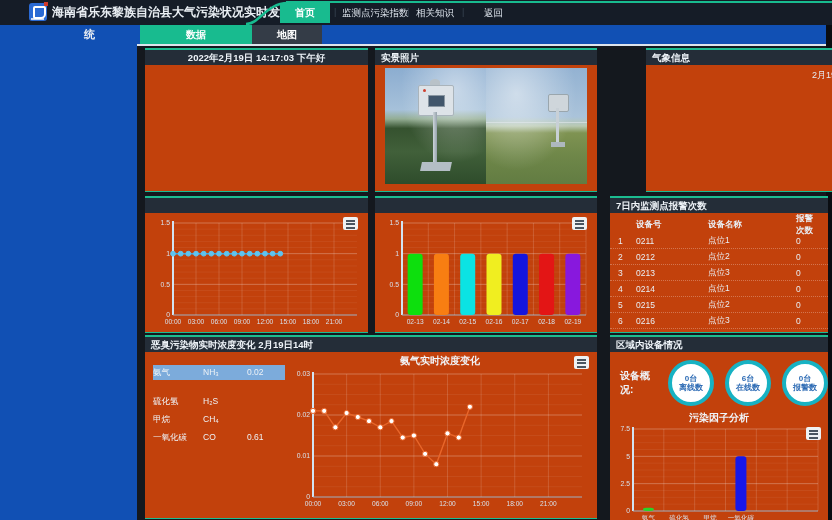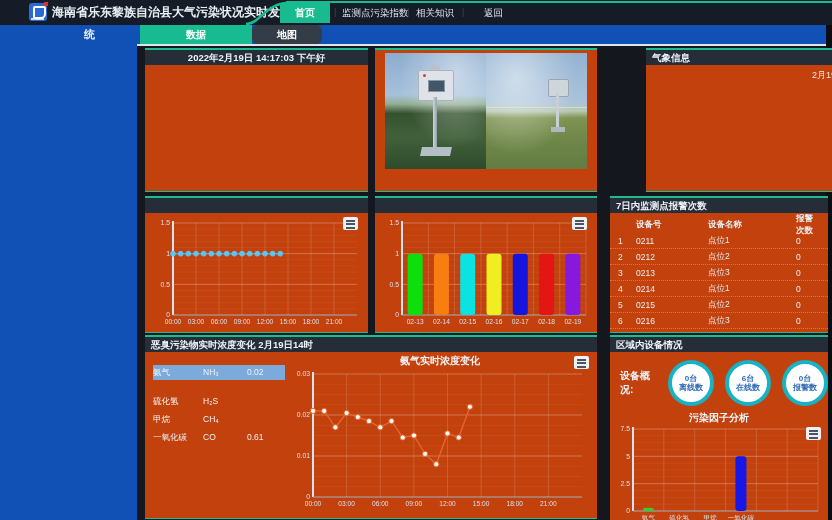--- a/index.html
+++ b/index.html
@@ -23,21 +23,21 @@
   .nav-item{position:absolute;top:0;height:25px;line-height:25px;font-size:9.5px;color:#dfe6ee;cursor:pointer;white-space:nowrap;}
   .nav-sep{position:absolute;top:0;height:25px;line-height:25px;font-size:9px;color:#3a4656;}
   .blueband{position:absolute;left:0;top:25px;width:832px;height:19px;background:#1150b4;}
   .leftstrip{position:absolute;left:0;top:44px;width:137px;height:476px;background:#1150b4;}
   .rightstrip{position:absolute;left:826px;top:25px;width:6px;height:495px;background:#0a0d12;}
   .title-wrap{position:absolute;left:84px;top:25px;height:19px;line-height:19px;font-size:11px;font-weight:bold;color:#e9eef3;}
   .whiteline{position:absolute;left:137px;top:44px;width:689px;height:2px;background:#dde4ec;}
   .content-bg{position:absolute;left:137px;top:46px;width:689px;height:474px;background:#14181e;}
   .tab{position:absolute;top:25px;height:19px;line-height:19px;font-size:10px;font-weight:bold;color:#fff;text-align:center;cursor:pointer;}
   .tab.active{left:140px;width:112px;background:#18bb8f;}
-  .tab.idle{left:252px;width:70px;background:#343c47;border-radius:6px;}
+  .tab.idle{left:252px;width:70px;background:#343c47;}
   
   .panel{position:absolute;background:#c2410c;border-top:2px solid #1cbc90;border-bottom:1px solid #1cbc90;overflow:hidden;}
   .panel-header{height:15px;background:#242d38;font-size:9.5px;font-weight:bold;color:#eef3f8;line-height:15px;padding:0 6px;white-space:nowrap;}
   .panel-header.center{text-align:center;}
   
   .greet-body{height:123px;background:linear-gradient(132deg,#434a52 0%,#2c3239 55%,#22272d 100%);}
   .headline{padding:14px 0 0 14px;font-size:24px;font-weight:bold;color:#ffffff;letter-spacing:2px;}
   
   .photo-row{display:flex;justify-content:center;padding-top:3px;}
   .photo{width:101px;height:116px;position:relative;overflow:hidden;}
@@ -117,20 +117,21 @@
 <div class="leftstrip"></div>
 <div class="content-bg"></div>
 <div class="whiteline"></div>
 <div class="rightstrip"></div>
 
 <div class="panel" style="left:145px;top:48px;width:223px;height:141px;">
   <div class="panel-header center">2022年2月19日  14:17:03 下午好</div>
 </div>
 
 <div class="panel" style="left:375px;top:48px;width:222px;height:141px;">
+  <div class="panel-header">实景照片</div>
   <div class="photo-row">
     <div class="photo p1">
       <div class="ant"></div>
         <div class="box">
           <div class="led"></div>
           <div class="screen"></div>
         </div>
       <div class="pole"></div>
         <div class="base"></div>
     </div>

